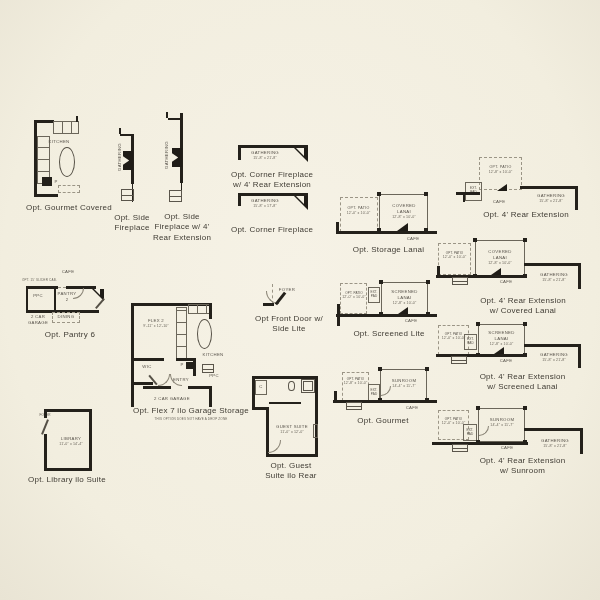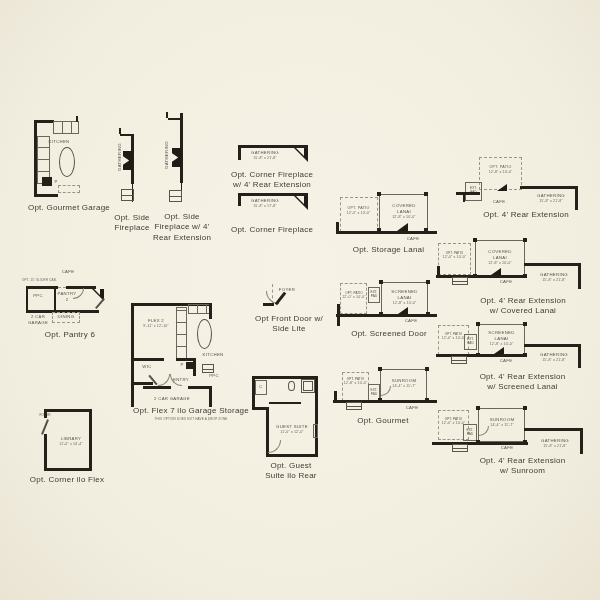--- a/index.html
+++ b/index.html
@@ -48,21 +48,21 @@
     <div class="wall" style="left:34px;top:120px;width:3px;height:77px"></div>
     <div class="cab-h" style="left:53px;top:121px;width:26px;height:13px"></div>
     <div class="wall" style="left:76px;top:116px;width:2px;height:6px"></div>
     <div class="cab-v" style="left:37px;top:136px;width:13px;height:48px"></div>
     <div class="room-label" style="left:42px;top:139px;width:34px"><span>KITCHEN</span></div>
     <div class="island" style="left:59px;top:147px;width:16px;height:30px"></div>
     <div class="wall" style="left:42px;top:177px;width:10px;height:9px"></div>
     <div class="room-label" style="left:52px;top:179px;width:8px"><span>P</span></div>
     <div class="dashed-box" style="left:58px;top:185px;width:22px;height:8px"></div>
     <div class="wall" style="left:34px;top:194px;width:24px;height:3px"></div>
-    <div class="caption" style="left:14px;top:203px;width:110px">Opt. Gourmet Garage</div>
+    <div class="caption" style="left:14px;top:203px;width:110px">Opt. Gourmet Covered</div>
   </div>
 
   <div>
     <div class="wall" style="left:131px;top:134px;width:3px;height:50px"></div>
     <div class="wall" style="left:132px;top:184px;width:1px;height:18px"></div>
     <div class="wall" style="left:120px;top:134px;width:12px;height:2px"></div>
     <div class="wall" style="left:119px;top:128px;width:2px;height:6px"></div>
     <div class="fireplace" style="left:123px;top:151px;width:10px;height:19px"></div>
     <div class="room-label rot" style="left:104px;top:153px;width:34px;height:8px"><span>GATHERING</span></div>
     <div class="sill" style="left:121px;top:189px;width:13px;height:12px"></div>
@@ -145,21 +145,21 @@
     <div class="thin-box" style="left:381px;top:282px;width:47px;height:33px"></div>
     <div class="post" style="left:379px;top:280px"></div>
     <div class="post" style="left:426px;top:280px"></div>
     <div class="post" style="left:379px;top:312px"></div>
     <div class="post" style="left:426px;top:312px"></div>
     <div class="room-label" style="left:385px;top:289px;width:39px"><span>SCREENED
 LANAI</span><span class="dim">12'-8" x 10'-0"</span></div>
     <div class="wall" style="left:336px;top:314px;width:101px;height:3px"></div>
     <div class="door-tri" style="left:398px;top:307px;width:10px;height:7px"></div>
     <div class="room-label" style="left:398px;top:318px;width:26px"><span>CAFE</span></div>
-    <div class="caption" style="left:344px;top:329px;width:90px">Opt. Screened Door</div>
+    <div class="caption" style="left:344px;top:329px;width:90px">Opt. Screened Lite</div>
   </div>
 
   <div>
     <div class="dashed-box" style="left:438px;top:243px;width:33px;height:32px"></div>
     <div class="room-label xs" style="left:439px;top:251px;width:31px"><span>OPT. PATIO</span><span class="dim">12'-0" x 10'-0"</span></div>
     <div class="thin-box" style="left:475px;top:240px;width:50px;height:36px"></div>
     <div class="post" style="left:473px;top:238px"></div>
     <div class="post" style="left:523px;top:238px"></div>
     <div class="post" style="left:473px;top:274px"></div>
     <div class="post" style="left:523px;top:274px"></div>
@@ -310,21 +310,21 @@
 
   <div>
     <div class="room-label xs" style="left:33px;top:413px;width:24px"><span>FOYER</span></div>
     <div class="wall" style="left:46px;top:409px;width:46px;height:3px"></div>
     <div class="wall" style="left:89px;top:409px;width:3px;height:62px"></div>
     <div class="wall" style="left:44px;top:468px;width:48px;height:3px"></div>
     <div class="wall" style="left:44px;top:434px;width:3px;height:36px"></div>
     <div class="wall" style="left:44px;top:409px;width:3px;height:9px"></div>
     <div class="diag" style="left:44px;top:419px;width:2px;height:16px;transform:rotate(22deg)"></div>
     <div class="room-label" style="left:52px;top:436px;width:38px"><span>LIBRARY</span><span class="dim">11'-0" x 14'-4"</span></div>
-    <div class="caption" style="left:17px;top:475px;width:100px">Opt. Corner ilo Flex</div>
+    <div class="caption" style="left:17px;top:475px;width:100px">Opt. Library ilo Suite</div>
   </div>
 
   <div>
     <div class="wall" style="left:252px;top:376px;width:66px;height:3px"></div>
     <div class="wall" style="left:252px;top:376px;width:3px;height:34px"></div>
     <div class="wall" style="left:252px;top:407px;width:17px;height:3px"></div>
     <div class="wall" style="left:266px;top:407px;width:3px;height:50px"></div>
     <div class="wall" style="left:315px;top:376px;width:3px;height:80px"></div>
     <div class="wall" style="left:266px;top:454px;width:52px;height:3px"></div>
     <div class="thin-box" style="left:255px;top:380px;width:12px;height:15px"></div>

